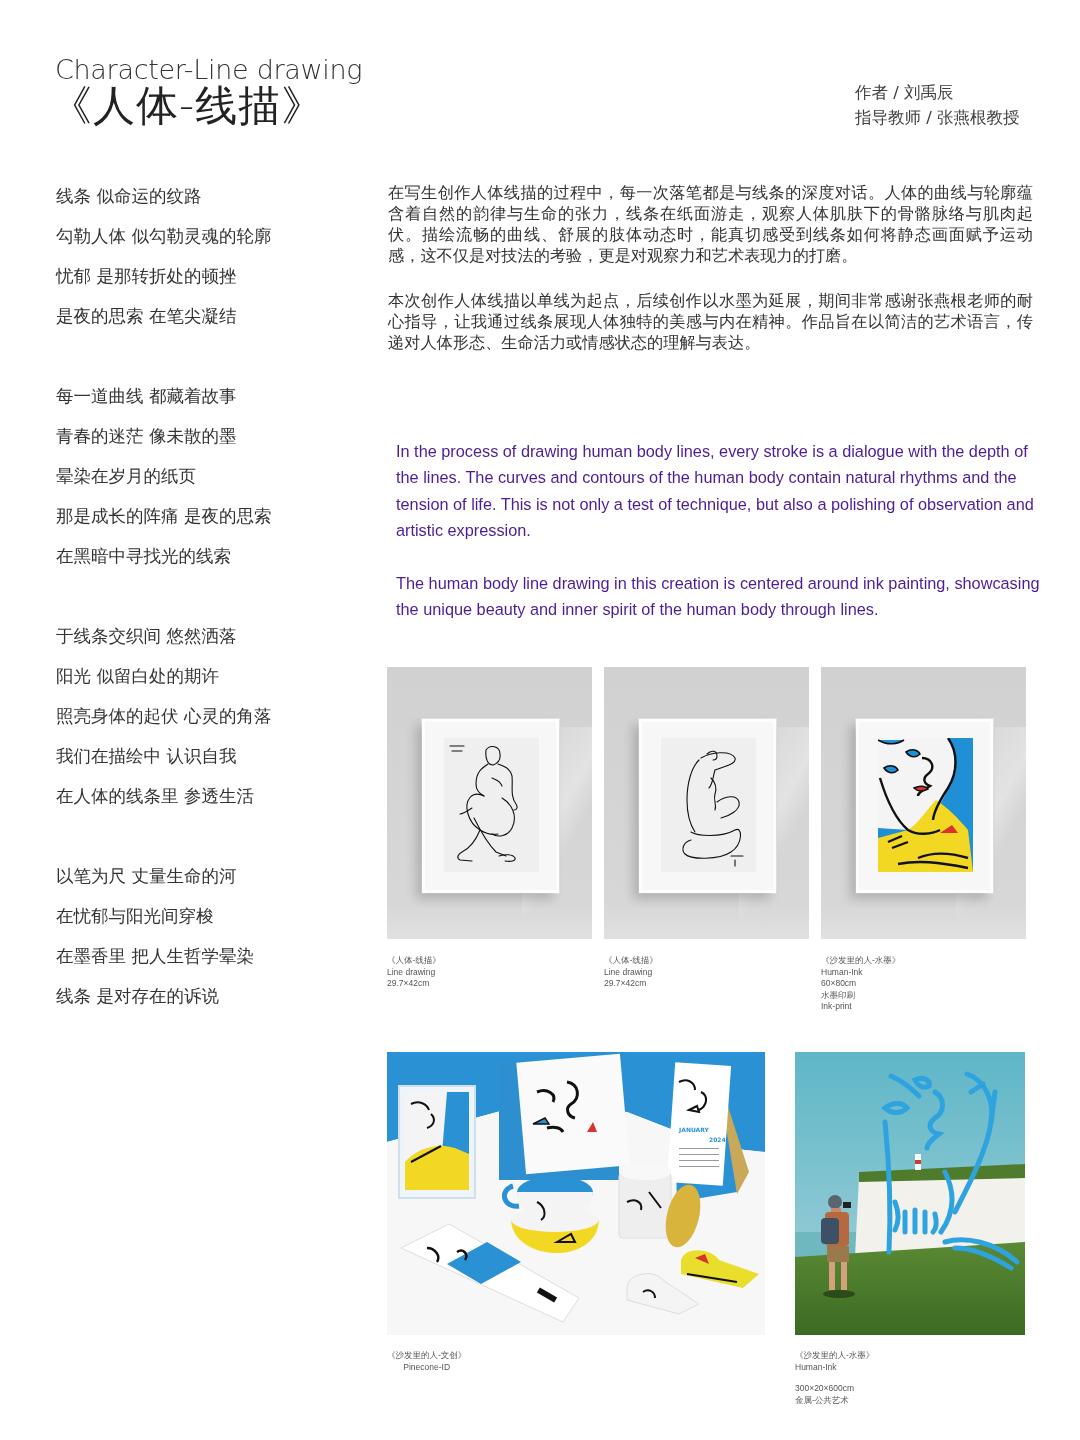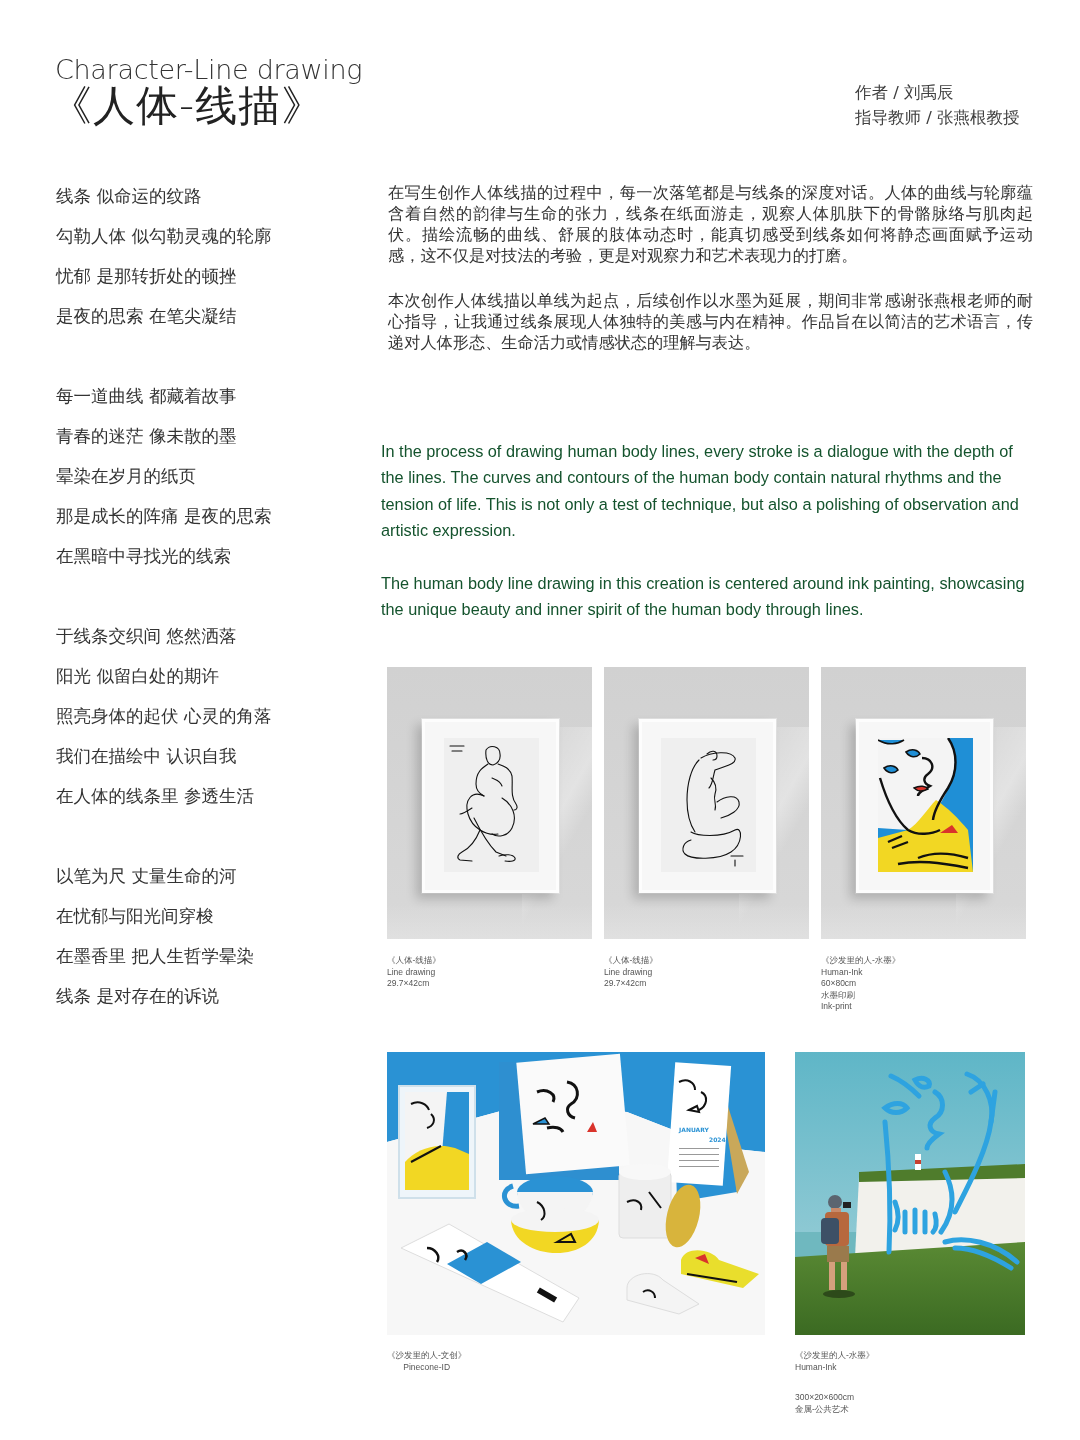--- a/index.html
+++ b/index.html
@@ -11,21 +11,21 @@
 
   .credits { position: absolute; left: 855px; top: 80px; font-size: 16.5px; color: #404040; line-height: 25px; }
 
   .poem { position: absolute; left: 56px; top: 182px; font-size: 17.5px; color: #333; }
   .poem .stanza { margin-bottom: 40px; }
   .poem .line { height: 40px; line-height: 28px; white-space: nowrap; }
 
   .desc-cn { position: absolute; left: 388px; top: 182px; width: 645px; font-size: 16.2px; line-height: 21px; color: #333; }
   .desc-cn p { margin-bottom: 24px; text-align: justify; }
 
-  .desc-en { position: absolute; left: 381px; top: 438px; width: 645px; font-size: 16.3px; line-height: 26.4px; color: #14532d; font-family: "Liberation Sans", sans-serif; font-weight: 300; }
+  .desc-en { position: absolute; left: 396px; top: 438px; width: 645px; font-size: 16.3px; line-height: 26.4px; color: #4c1d95; font-family: "Liberation Sans", sans-serif; font-weight: 300; }
   .desc-en p { margin-bottom: 26px; }
 
   .frame-card { position: absolute; top: 667px; width: 205px; height: 272px; background: linear-gradient(180deg, #d1d1d1 0%, #d8d8d8 100%); overflow: hidden; }
   .frame-card .shade { position: absolute; right: 0; top: 60px; width: 70px; height: 212px; background: linear-gradient(120deg, rgba(255,255,255,0) 0%, rgba(255,255,255,0.35) 45%, rgba(255,255,255,0) 60%); }
   .frame-card .floor { position: absolute; left: 0; bottom: 0; width: 100%; height: 35px; background: linear-gradient(180deg, rgba(255,255,255,0) 0%, rgba(230,230,230,0.6) 100%); }
   .frame { position: absolute; left: 35px; top: 52px; width: 137px; height: 174px; background: #f7f7f7; border: 3px solid #fdfdfd; box-shadow: -6px 6px 10px rgba(0,0,0,0.18), 0 0 0 1px #e2e2e2; }
   .art { position: absolute; left: 19px; top: 16px; width: 95px; height: 134px; background: #efefef; overflow: hidden; }
   .art svg { width: 100%; height: 100%; display: block; }
 
   .caption { position: absolute; font-size: 8.5px; line-height: 11.5px; color: #555; font-family: "Liberation Sans", sans-serif; }
@@ -258,15 +258,15 @@
   </svg>
 </div>
 
 <div class="caption" style="left:387px; top:1350px;text-align:center;">
   <div>《沙发里的人-文创》</div>
   <div>Pinecone-ID</div>
 </div>
 <div class="caption" style="left:795px; top:1350px;">
   <div>《沙发里的人-水墨》</div>
   <div>Human-Ink</div>
-  <div style="margin-top:19px;">300×20×600cm</div>
+  <div style="margin-top:10px;">300×20×600cm</div>
   <div>金属-公共艺术</div>
 </div>
 
 </body></html>

